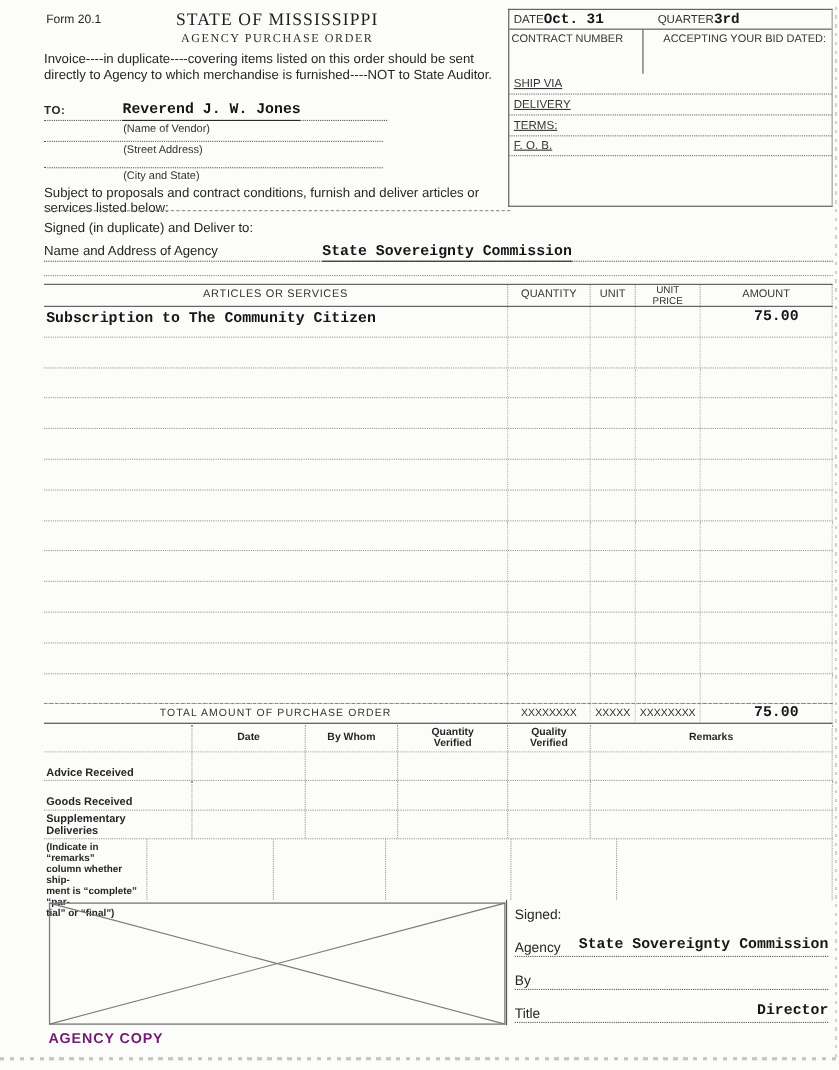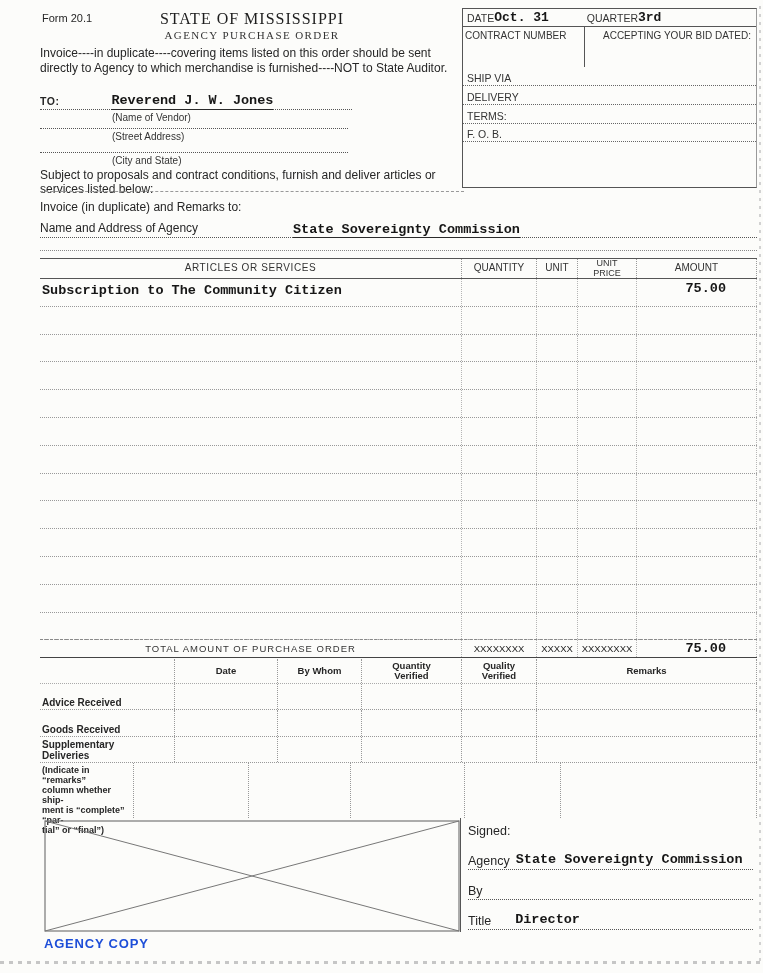--- a/index.html
+++ b/index.html
@@ -42,25 +42,25 @@
           border:1px solid #555; border-right-color:#999; font-size:10.5px; color:#333; }
   .po-row { display:flex; height:41px; border-bottom:1px solid #555; padding:3px 4px 0; }
   .po-label { width:72px; font-size:10px; line-height:1.15; padding-top:1px; }
   .po-num { text-align:center; }
   .po-num1 { width:105px; }
   .po-num2 { width:110px; }
   .po-num .typed { display:inline-block; font-size:14px; line-height:1.1; padding:0 12px; border-bottom:1px solid #333; }
   .po-cap { font-size:9px; font-weight:bold; margin-top:1px; }
   .date-row { display:flex; align-items:flex-end; height:18px; border-bottom:1px solid #555; padding:0 4px 2px; }
   .date-row .typed { font-size:13px; line-height:1; }
-  .lbl-quarter { margin-left:38px; }
+  .lbl-quarter { margin-left:49px; }
   .contract-row { display:flex; height:40px;gap:14px; }
   .contract-cell { width:122px; border-right:1px solid #555; padding:3px 2px; font-size:10px; }
   .bid-cell { flex:1; padding:3px 4px; font-size:10px; }
-  .ob-line { height:19px; border-bottom:1px dotted #666; padding:0 4px; display:flex; align-items:flex-end; }
+  .ob-line { height:19px; border-bottom:1px dotted #666; padding:0 4px; display:flex; align-items:center;text-decoration:underline; }
   .ob-line span { padding-bottom:1px; font-size:10.5px; }
   .fob-line { height:18px; }
 
   
   .itable { position:absolute; left:40px; top:258px; width:717px; }
   .cd { width:422px; } .cq { width:75px; } .cu { width:41px; } .cp { width:59px; } .ca { width:120px; }
   .it-head { display:flex; height:21px; border-top:1px solid #555; border-bottom:1px solid #555; font-size:10px; color:#333; }
   .it-head > div { display:flex; align-items:center; justify-content:center; text-align:center;
                    line-height:1.05; border-right:1px dotted #999; }
   .it-head .cd { letter-spacing:0.6px; }
@@ -89,30 +89,30 @@
   .v-r3 { height:26px; border-bottom:1px dotted #999; }
   .v-note { height:55px;gap:44px; }
   .v-label { position:absolute; left:2px; bottom:1px; font-weight:bold; font-size:10px; line-height:1.12; }
   .v-note .v-label { top:2px; bottom:auto; font-size:9px; }
 
   
   .crossbox { position:absolute; left:44px; top:820px; }
   .sig { position:absolute; left:460px; top:818px; width:297px; height:114px; border-left:1px solid #555; font-size:12.5px; }
   .sig-signed { position:absolute; left:7px; top:6px; }
   .sig-row { position:absolute; left:7px; right:4px; border-bottom:1px dotted #555;
-             display:flex; align-items:flex-end; overflow:hidden; white-space:nowrap; }
+             display:flex; align-items:flex-end; overflow:hidden; white-space:nowrap;justify-content:space-between; }
   .sig-row span { padding-bottom:1px; }
   .sig-agency { top:26px; height:26px; }
   .sig-by { top:56px; height:26px; }
   .sig-title { top:86px; height:26px; }
   .sig-row .typed { font-size:13.5px; line-height:1.1; }
   .sig-agency .typed { margin-left:6px; }
   .sig-title .typed { margin-left:24px; }
 
-  .agency-copy { position:absolute; left:44px; top:936px; font-size:13px; font-weight:bold; letter-spacing:0.8px; color:#1d4ed8; }
+  .agency-copy { position:absolute; left:44px; top:936px; font-size:13px; font-weight:bold; letter-spacing:0.8px; color:#701a75; }
 
   .perf-bottom { position:absolute; left:0; top:961px; width:763px; height:3px;
                  background:repeating-linear-gradient(90deg,#c6c6c6 0 4px,transparent 4px 9px); }
   .perf-right { position:absolute; top:6px; right:2px; width:2px; height:955px;
                 background:repeating-linear-gradient(0deg,#d2d2d2 0 3px,transparent 3px 8px); }
 </style>
 </head>
 <body>
 
 <div class="page">
@@ -132,21 +132,21 @@
   </div>
   <div class="cap cap1">(Name of Vendor)</div>
   <div class="bl bl1"></div>
   <div class="cap cap2">(Street Address)</div>
   <div class="bl bl2"></div>
   <div class="cap cap3">(City and State)</div>
 
   <p class="subject">Subject to proposals and contract conditions, furnish and deliver articles or services listed below:</p>
   <div class="dash-sep"></div>
 
-  <div class="inv-del">Invoice (in duplicate) and Remarks to:</div>
+  <div class="inv-del">Signed (in duplicate) and Deliver to:</div>
   <div class="agency-row">
     <span class="agency-lbl">Name and Address of Agency</span>
     <span class="agency-val typed">State Sovereignty Commission</span>
   </div>
   <div class="blank-full"></div>
 
   <div class="obox">
     <div class="date-row">
       <span>DATE</span>
       <span class="typed">Oct. 31</span>

